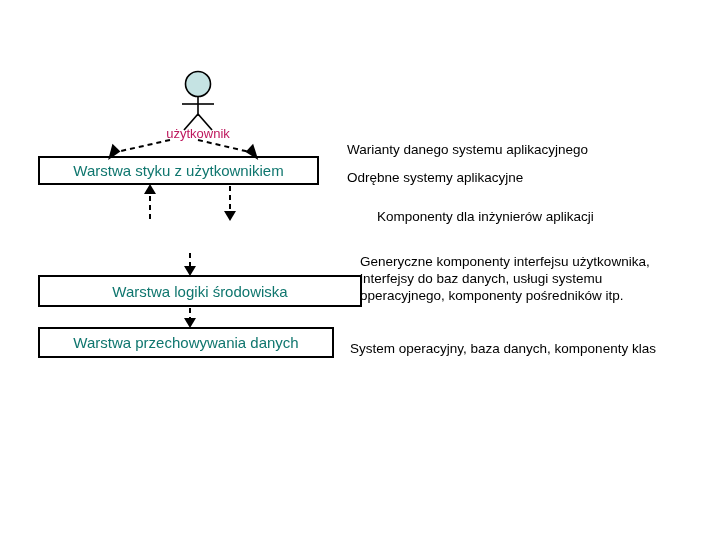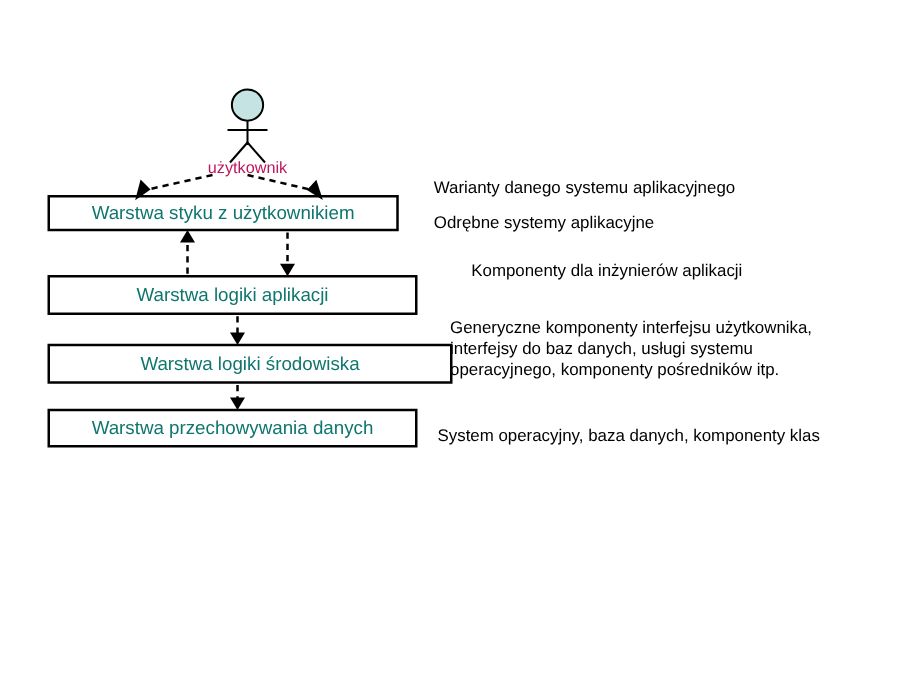--- a/index.html
+++ b/index.html
@@ -99,23 +99,20 @@
       <line x1="14" y1="34" x2="46" y2="34" stroke="#000000" stroke-width="1.6"></line>
       <line x1="30" y1="44" x2="16" y2="60" stroke="#000000" stroke-width="1.6"></line>
       <line x1="30" y1="44" x2="44" y2="60" stroke="#000000" stroke-width="1.6"></line>
     </svg>
   </div>
   <div id="actor-label">użytkownik</div>
 
   <div class="layer-box" id="box-ui">
     <span>Warstwa styku z użytkownikiem</span>
   </div>
-  <div class="layer-box" id="box-app">
-    <span>Warstwa logiki aplikacji</span>
-  </div>
   <div class="layer-box" id="box-env">
     <span>Warstwa logiki środowiska</span>
   </div>
   <div class="layer-box" id="box-storage">
     <span>Warstwa przechowywania danych</span>
   </div>
 
   <svg id="connectors">
     <defs>
       <marker id="arrow-down" viewBox="0 0 10 10" refX="5" refY="9" markerWidth="7" markerHeight="7" orient="auto-start-reverse">

